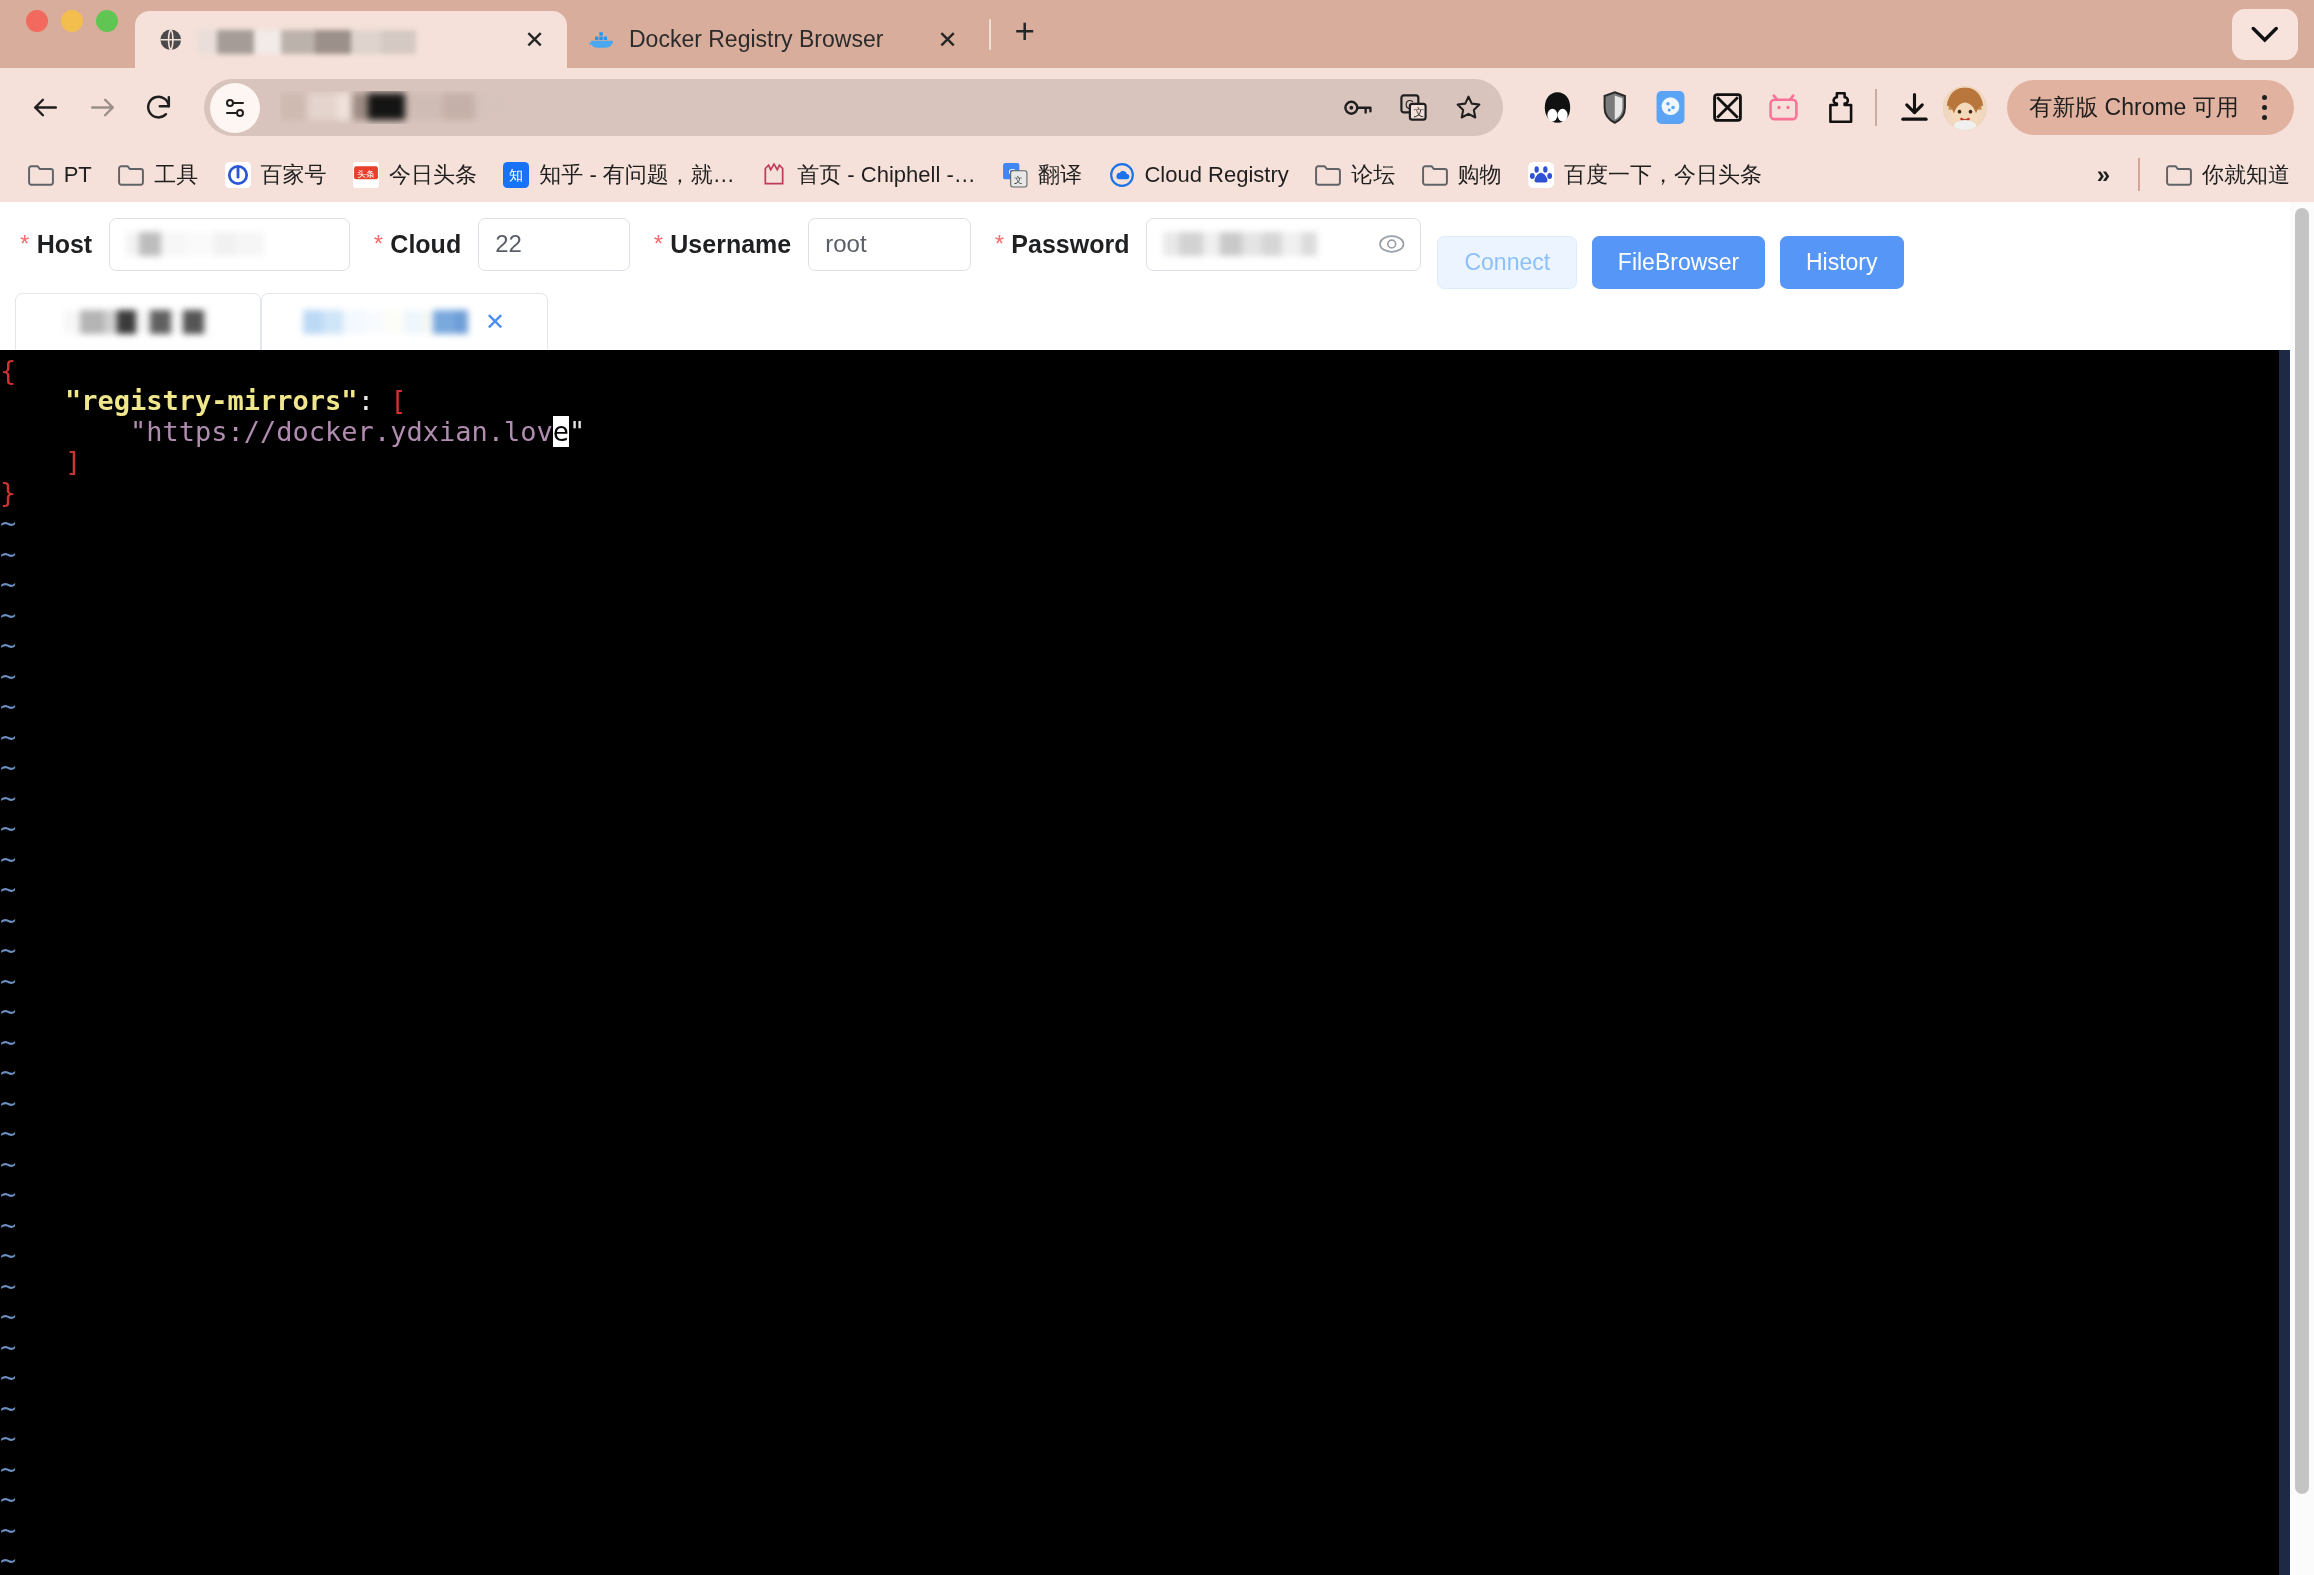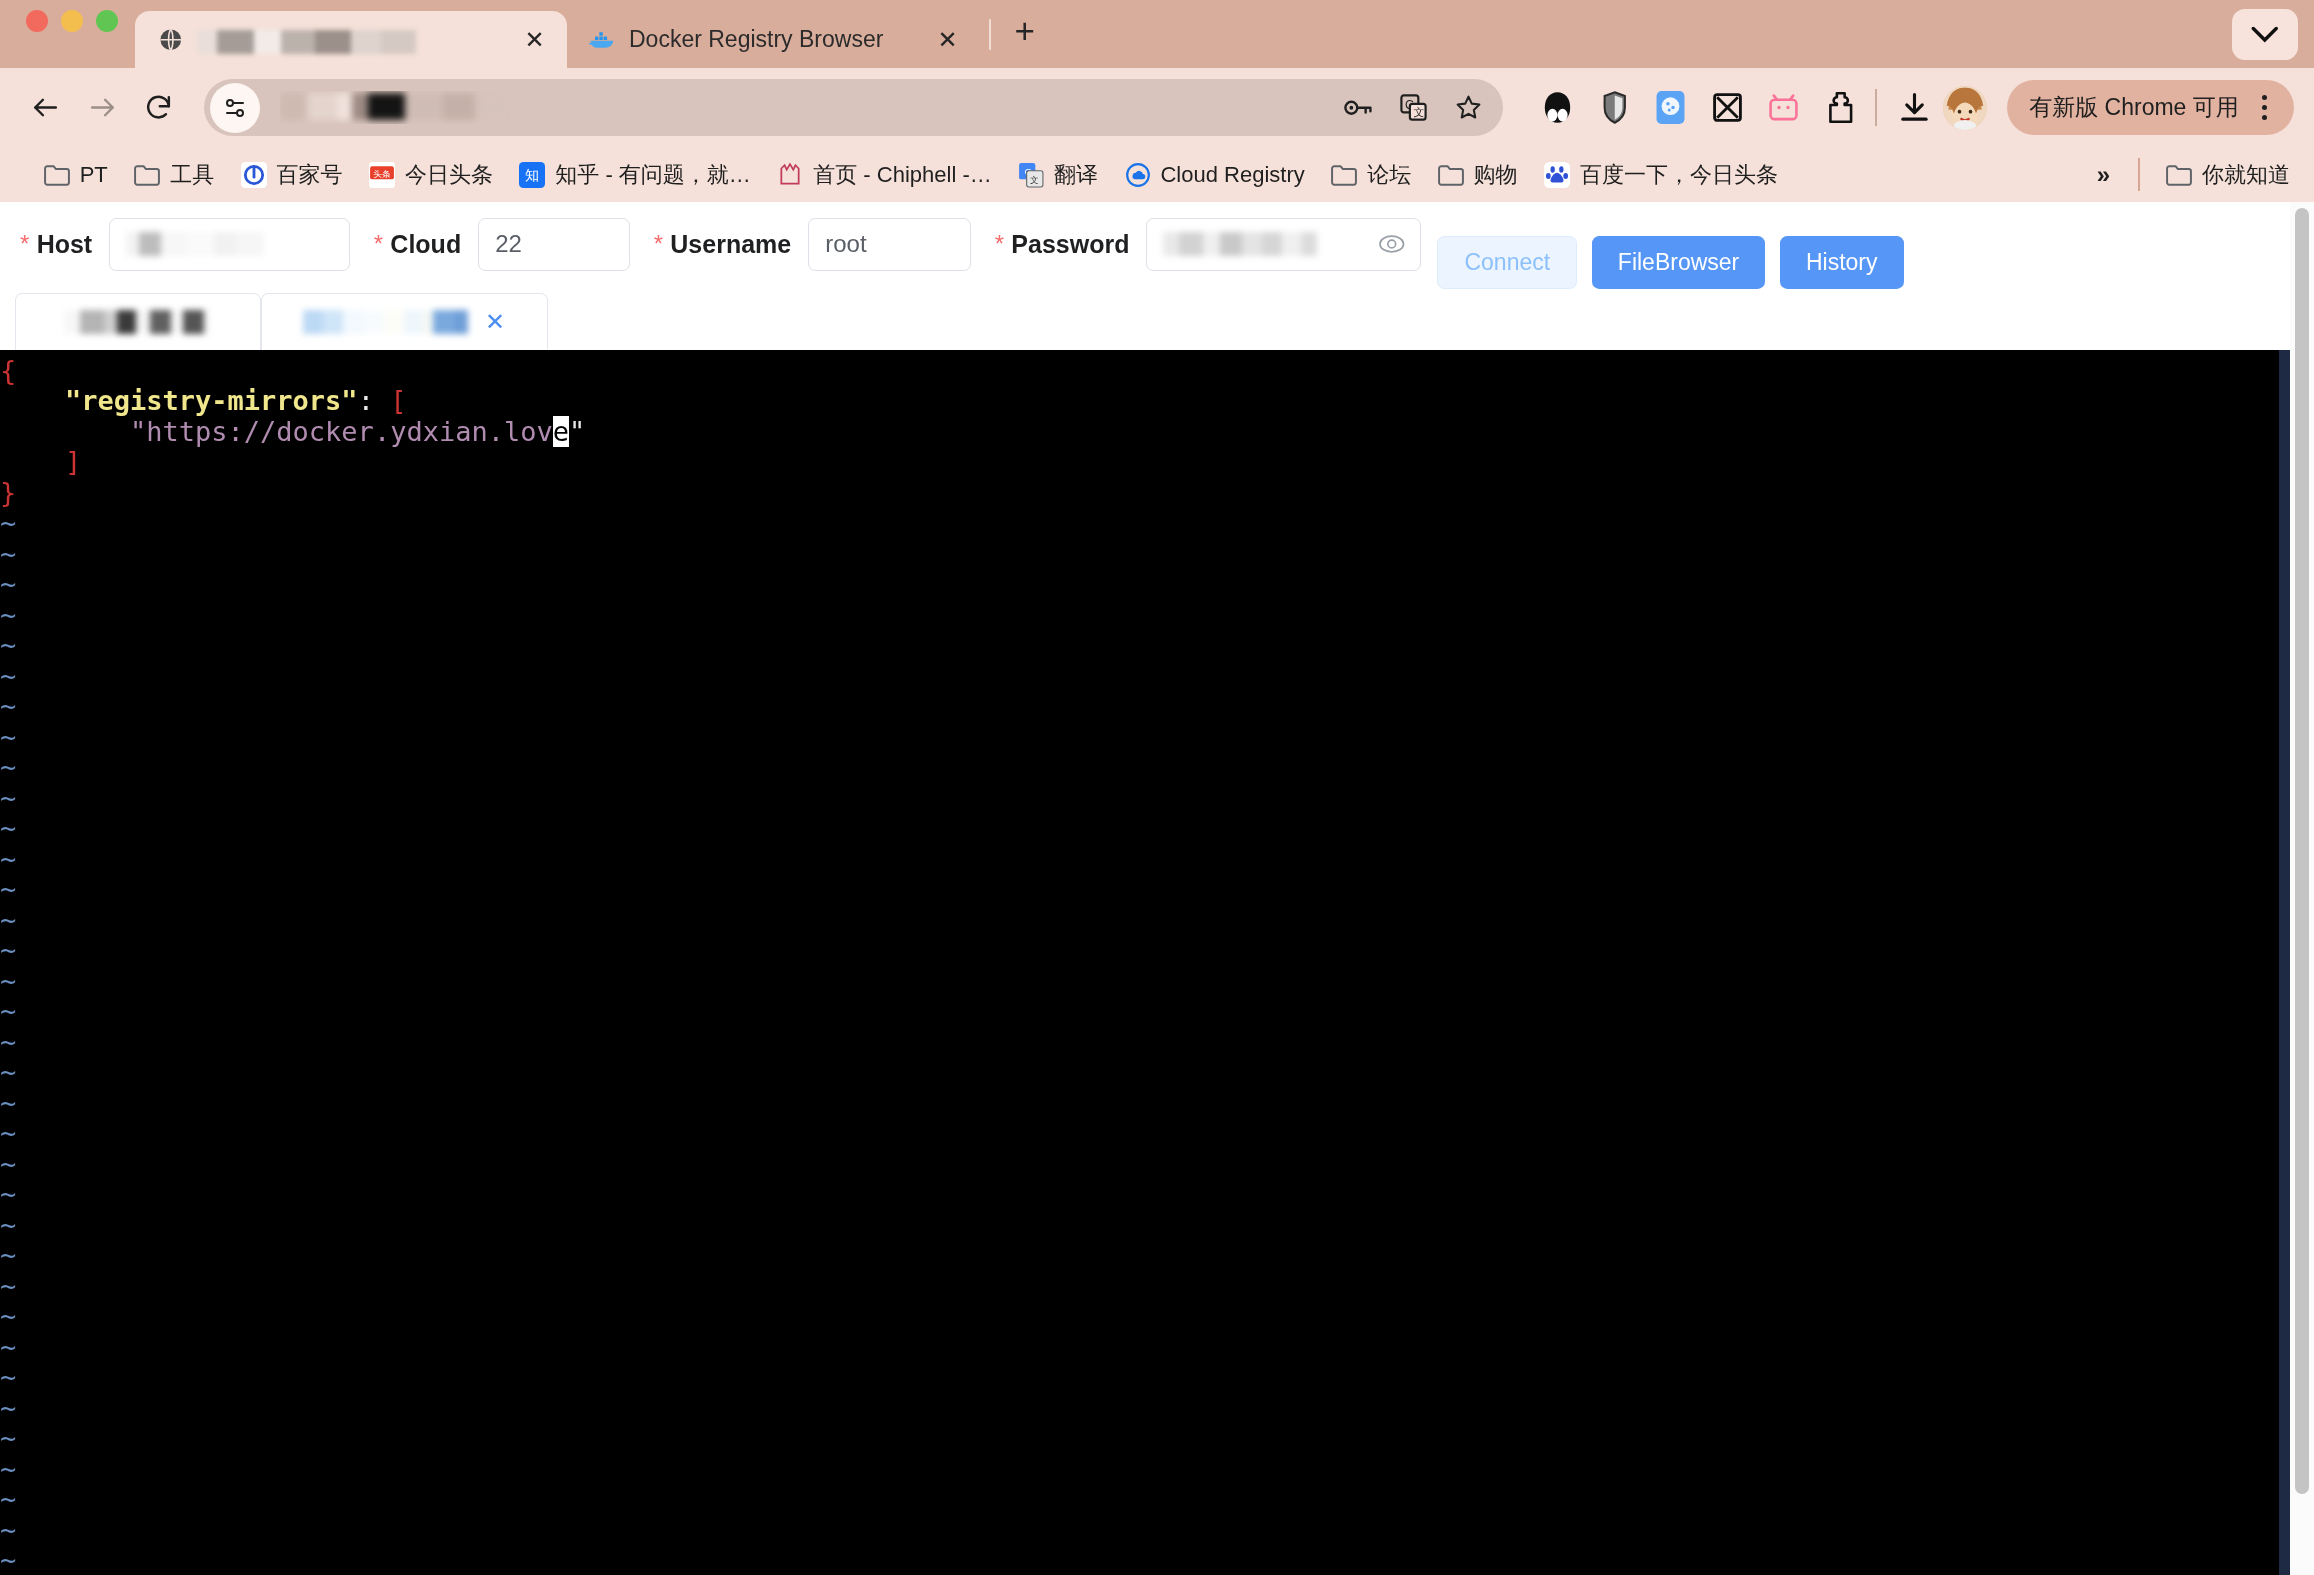--- a/index.html
+++ b/index.html
@@ -107,21 +107,21 @@
     height: 55px; background:#e2b2a0; border-radius: 27.5px;
     display:flex; align-items:center; gap: 9.2px; padding: 0 13px 0 22px; margin-left: 14.7px;
   }
   .update-pill .txt { font-size: 23px; color:#1f1f1f; white-space: nowrap; }
   .kebab { width: 33px; display:flex; flex-direction:column; align-items:center; gap:4.6px; }
   .kebab i { width:5.5px;height:5.5px;border-radius:50%;background:#1f1f1f;display:block;}
 
   
   .bookmarks {
     height: 55px; background:#f5e1d9; display:flex; align-items:center;
-    padding: 0 13px 0 32px; gap: 3.7px; overflow:hidden;
+    padding: 0 13px 0 16px; gap: 3.7px; overflow:hidden;
   }
   .bm {
     display:flex; align-items:center; gap:9.2px; padding: 5.5px 11px; border-radius: 7.3px;
     font-size: 22px; color:#1f1f1f; white-space:nowrap; flex: 0 0 auto;
   }
   .bm .favi { width:27.5px;height:27.5px;flex:0 0 27.5px;display:flex;align-items:center;justify-content:center;}
   .bm-spacer { flex:1 1 auto; }
   .bm-chev { font-size: 24px; color:#1f1f1f; padding: 5.5px 13px; font-weight: 700;}
   .bm-div { width:1.8px;height:33px;background:#d6a694;margin:0 11px;}
 

